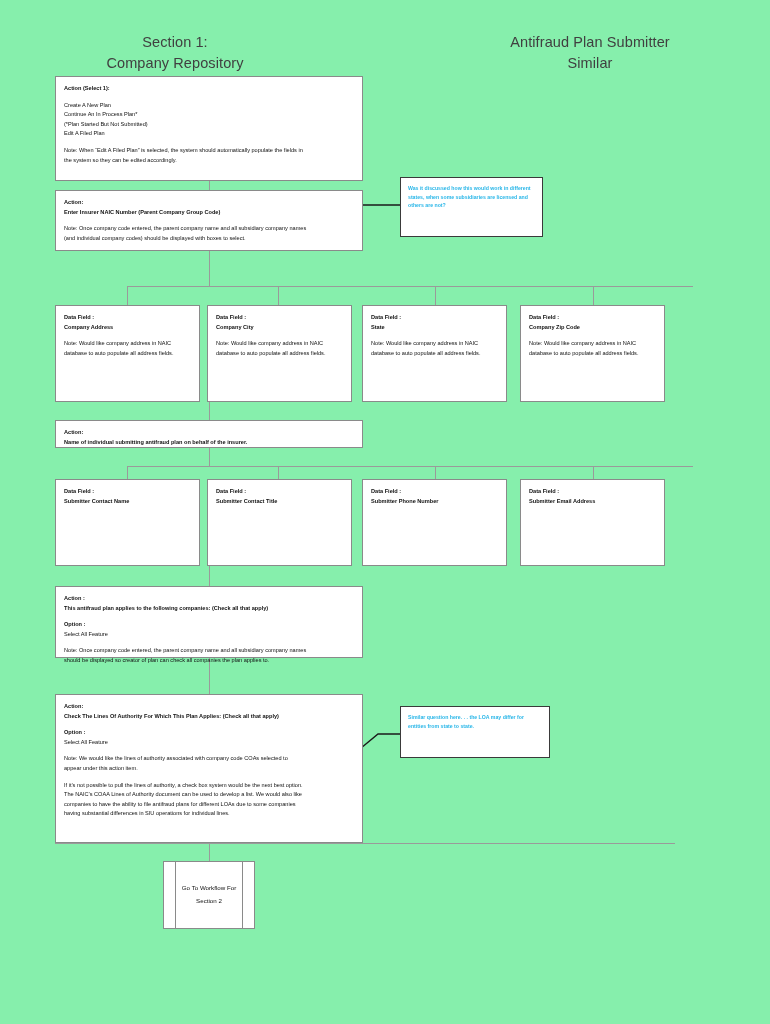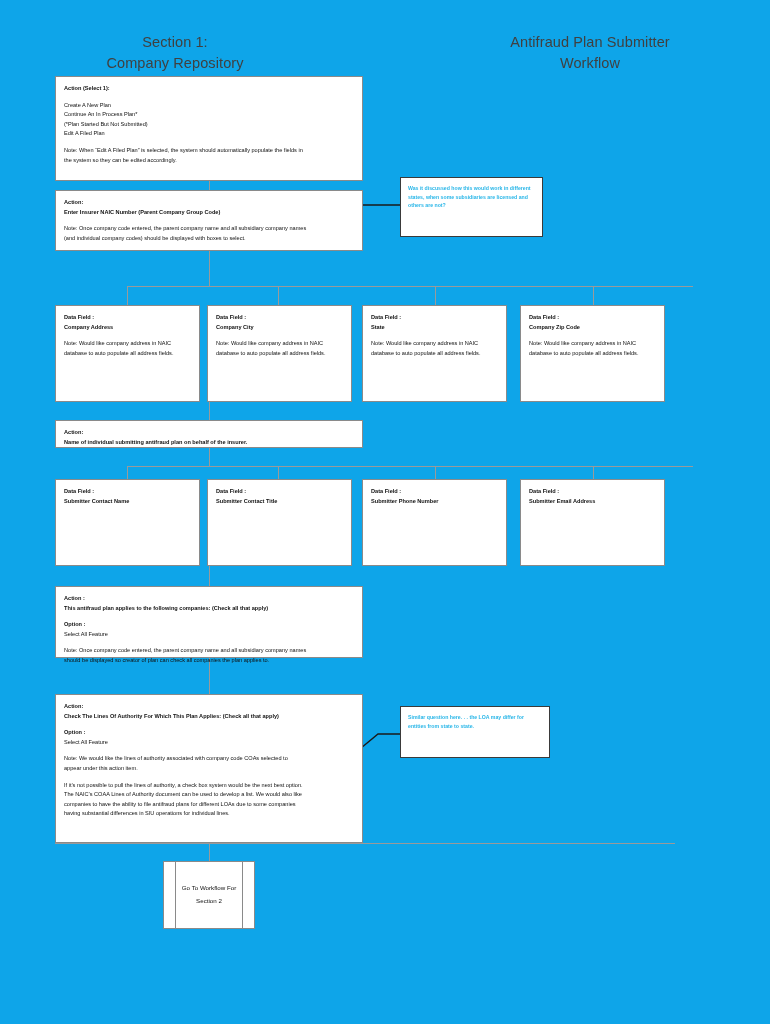--- a/index.html
+++ b/index.html
@@ -9,21 +9,21 @@
     background: #ffffff;
   }
   body {
     font-family: "Liberation Sans", sans-serif;
     color: #000000;
   }
   #canvas {
     position: relative;
     width: 770px;
     height: 1024px;
-    background: #0ea5e9;
+    background: #86efac;
     overflow: hidden;
   }
   .abs { position: absolute; }
 
   
   .doc-title {
     font-size: 14.5px;
     color: #404040;
     line-height: 1.42;
     text-align: center;
@@ -114,21 +114,21 @@
 
 <div id="canvas">
 
   <div class="abs doc-title" style="left:60px; top:32px; width:230px;">
     <div>Section 1:</div>
     <div>Company Repository</div>
   </div>
 
   <div class="abs doc-title" style="left:480px; top:32px; width:220px;">
     <div>Antifraud Plan Submitter</div>
-    <div>Workflow</div>
+    <div>Similar</div>
   </div>
 
   <div class="vline abs" style="left:209px; top:181px; height:9px;"></div>
 
   <div class="vline abs" style="left:209px; top:251px; height:35px;"></div>
   <div class="hline abs" style="left:127px; top:286px; width:566px;"></div>
   <div class="vline abs" style="left:127px; top:286px; height:19px;"></div>
   <div class="vline abs" style="left:278px; top:286px; height:19px;"></div>
   <div class="vline abs" style="left:435px; top:286px; height:19px;"></div>
   <div class="vline abs" style="left:593px; top:286px; height:19px;"></div>

